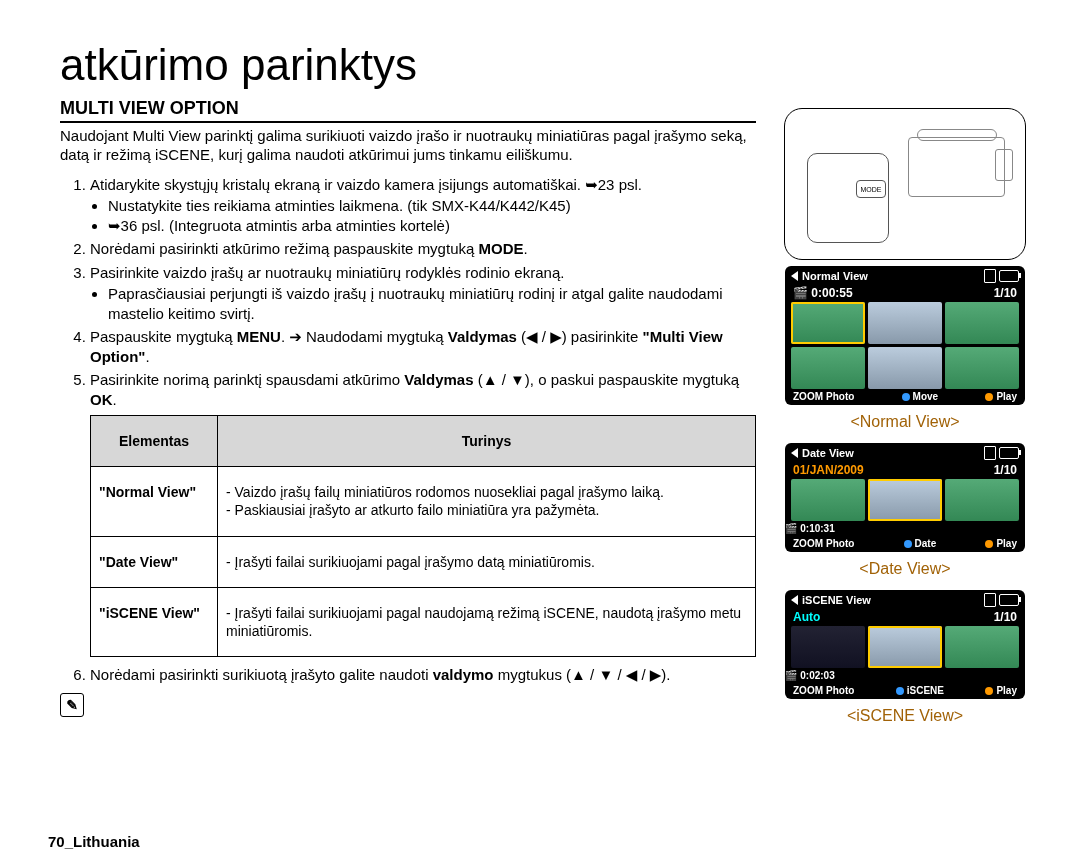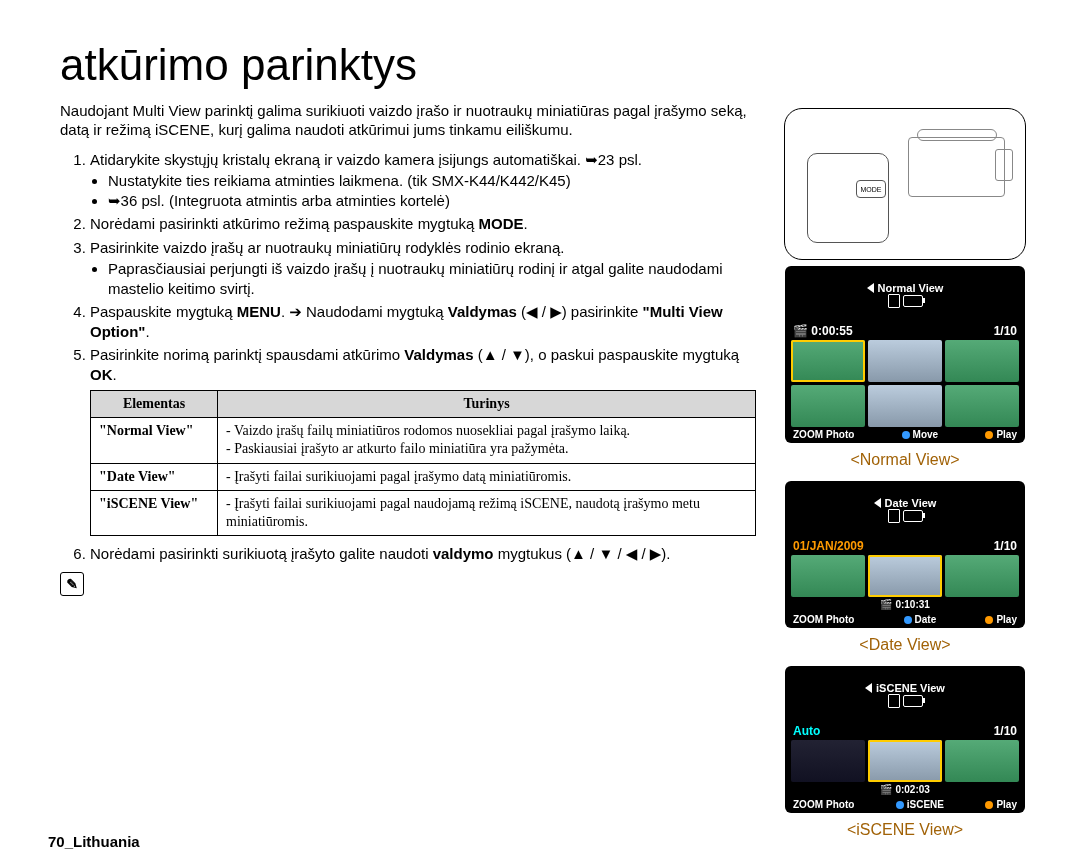--- a/index.html
+++ b/index.html
@@ -74,24 +74,23 @@
     font-size: 15px;
   }
   table.opts {
     width: 100%;
     border-collapse: collapse;
     margin: 6px 0 8px 0;
     font-size: 14px;
   }
   table.opts th, table.opts td {
     border: 1px solid #000;
-    padding: 4px 8px;
+    padding: 16px 8px;
     vertical-align: top;
     text-align: left;
-    font-family: Liberation Serif, serif;
   }
   table.opts th {
     background: #d7d7d7;
     font-weight: 700;
     text-align: center;
   }
   table.opts td.key {
     font-weight: 700;
     white-space: nowrap;
     width: 110px;
@@ -158,23 +157,22 @@
   }
 
   
   .lcd {
     width: 240px; background: #000; border-radius: 6px;
     color: #fff; font-size: 10px;
     padding-bottom: 3px;
   }
   .lcd-header {
     display: flex; align-items: center; justify-content: space-between;
-    padding: 16px 6px; font-weight: 700; font-size: 11px;
+    padding: 3px 6px; font-weight: 700; font-size: 11px;
     text-shadow: 0 0 2px #000;
-    flex-direction: column;
   }
   .lcd-header .icons { display:flex; gap:3px; align-items:center; }
   .lcd-header .batt { width:18px; height:10px; border:1px solid #fff; border-radius:2px; position:relative;}
   .lcd-header .batt:after{content:"";position:absolute;right:-3px;top:2px;width:2px;height:5px;background:#fff;}
   .lcd-header .card { width:10px; height:12px; border:1px solid #fff; border-radius:1px;}
   .lcd-title { display:flex; align-items:center; gap:4px;}
   .lcd-back { width:0;height:0;border-top:5px solid transparent;border-bottom:5px solid transparent;border-right:7px solid #fff;}
   .lcd-subhead {
     display:flex; justify-content:space-between; padding: 0 8px 2px 8px;
     font-size: 12px; font-weight:700;
@@ -188,21 +186,21 @@
   }
   .thumb-grid.one-row { grid-template-rows: 1fr; }
   .thumb {
     height: 42px; border-radius:2px;
   }
   .thumb.sel { outline: 2px solid #ffcc00; outline-offset:-2px;}
   .t-green { background: linear-gradient(#5a7,#385);}
   .t-people { background: linear-gradient(#bcd,#89a);}
   .t-dark { background: linear-gradient(#223,#112);}
   .lcd-time {
-    text-align:center; font-size:10px; font-weight:700; padding:2px 0;
+    font-size:10px; font-weight:700; padding:2px 0;
     text-shadow: 0 0 2px #000;
   }
   .lcd-footer {
     display:flex; justify-content:space-between; padding: 2px 8px 0 8px;
     font-size: 10px; font-weight:700; align-items:center;
   }
   .lcd-footer span { display:flex; align-items:center; gap:3px;}
   .dot-blue { width:8px;height:8px;border-radius:50%;background:#39f;}
   .dot-orange { width:8px;height:8px;border-radius:50%;background:#f90;}
   .caption {
@@ -213,20 +211,21 @@
 <body>
 
 <div class="page">
 
   <h1 class="title">atkūrimo parinktys</h1>
 
   <div class="columns">
 
     <div class="left-col">
 
+      <h2 class="section">MULTI VIEW OPTION</h2>
 
       <p class="intro">Naudojant Multi View parinktį galima surikiuoti vaizdo įrašo ir nuotraukų miniatiūras pagal įrašymo seką, datą ir režimą iSCENE, kurį galima naudoti atkūrimui jums tinkamu eiliškumu.</p>
 
       <ol class="steps">
 
         <li>
           <span>Atidarykite skystųjų kristalų ekraną ir vaizdo kamera įsijungs automatiškai. </span>
           <span class="arrow-glyph">➥</span><span>23 psl.</span>
           <ul>
             <li>Nustatykite ties reikiama atminties laikmena. (tik SMX-K44/K442/K45)</li>

